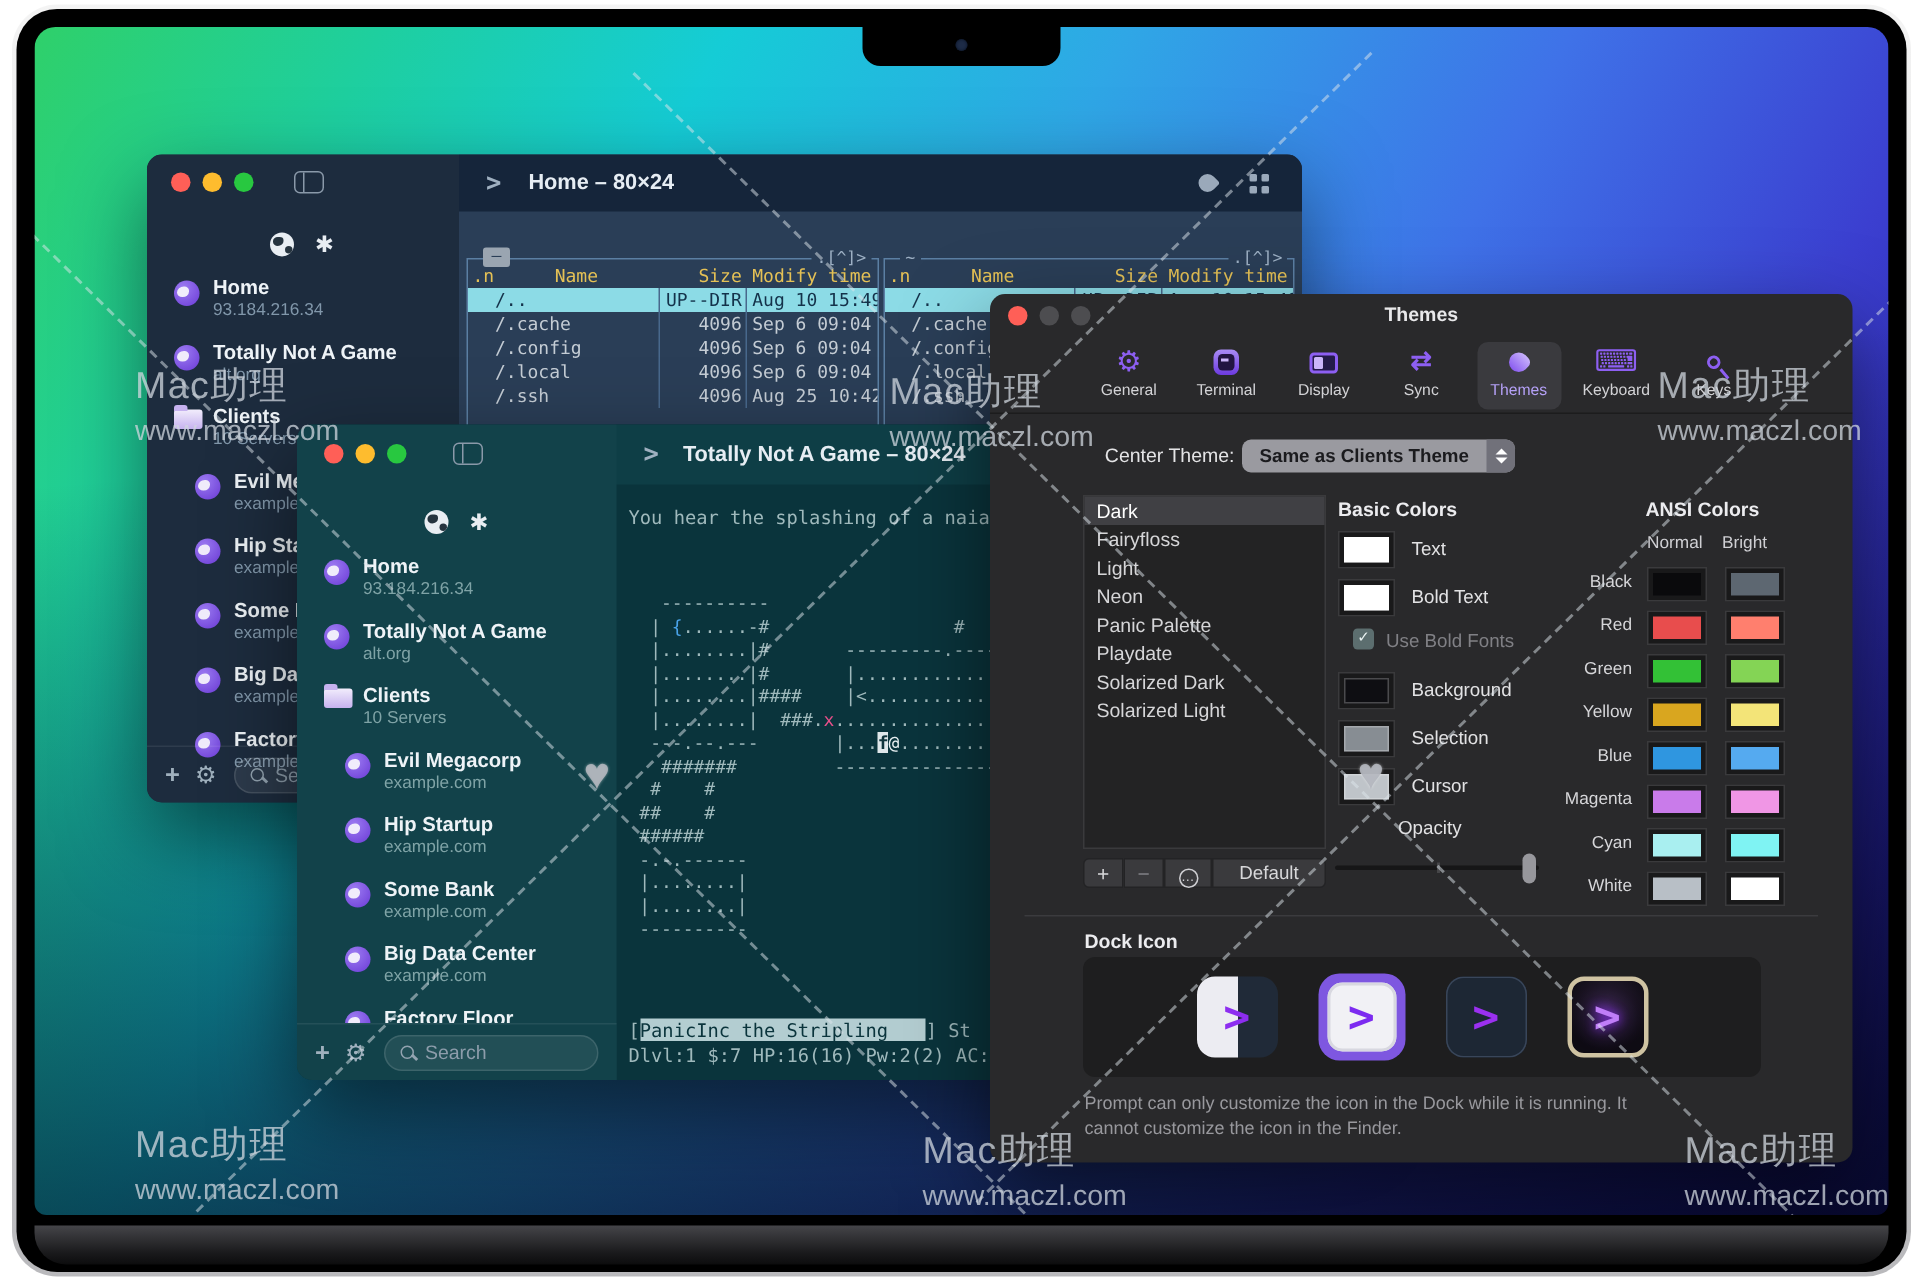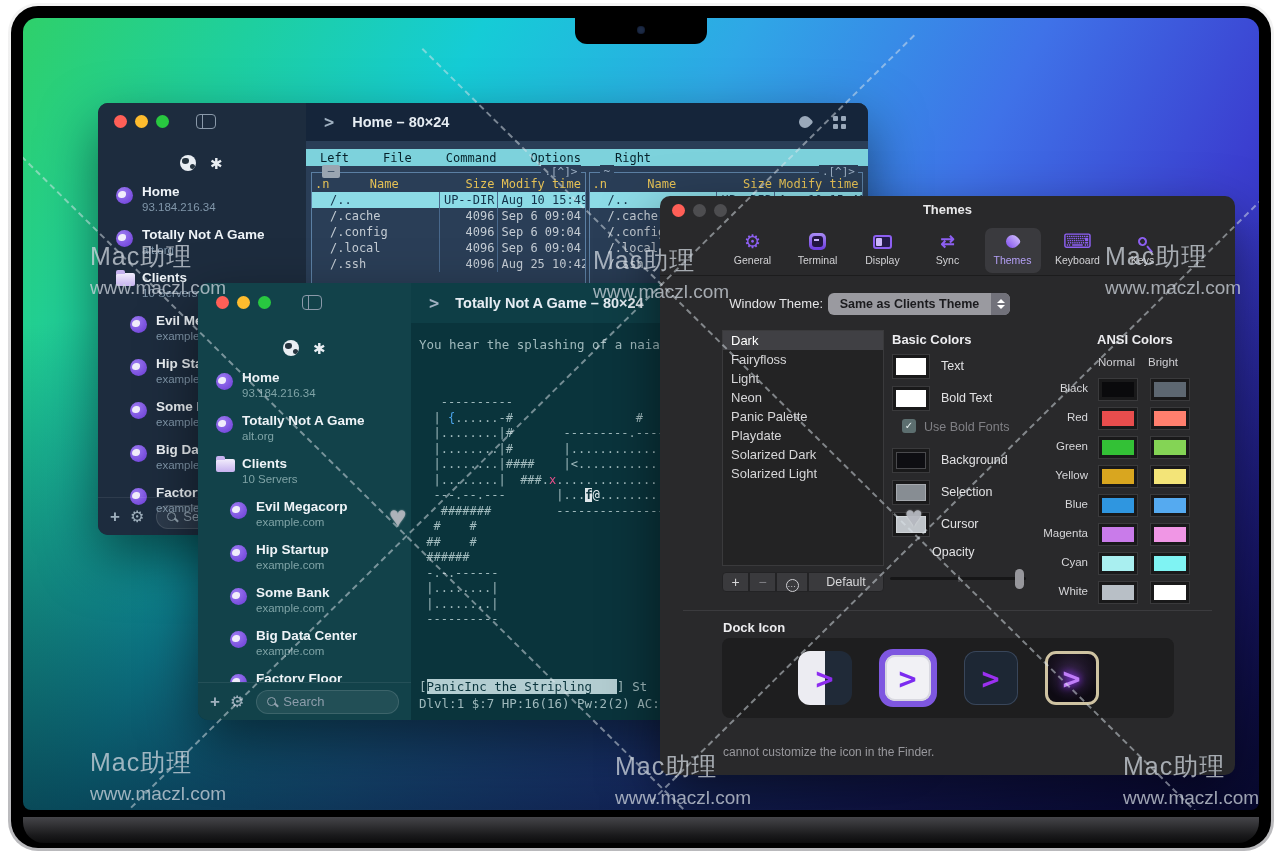--- a/index.html
+++ b/index.html
@@ -169,27 +169,20 @@
 
     <div class="win" id="win1" style="z-index:1;">
       <div class="term">
         <div class="tbar">
           <span class="prompt-glyph" style="margin-left:18px;">&gt;</span>
           <span class="ttl" style="margin-left:18px;">Home – 80×24</span>
           <span style="flex:1"></span>
           <span class="drop-ic" style="margin-right:22px;"></span>
           <span class="panes-ic" style="margin-right:22px;"></span>
         </div>
-        <div class="mc-menu" id="mc-menu">
-              <span>Left</span>
-              <span>File</span>
-              <span>Command</span>
-              <span>Options</span>
-              <span>Right</span>
-            </div>
         <div class="mc-panels">
           <div class="mc-panel">
             <span class="mc-minibox">–</span>
             <span class="mc-corner">.[^]&gt;</span>
             <div class="mc-hdr">
               <span class="c-n">.n</span>
               <span class="c-name">Name</span>
               <span class="c-size">Size</span>
               <span class="c-time">Modify time</span>
             </div>
@@ -504,21 +497,21 @@
             </div>
             <div class="tab">
               <div class="tico">
                 <span class="i-key"></span>
               </div>
               <div class="lbl">Keys</div>
             </div>
           </div>
 
       <div class="row-theme">
-        <span class="lab">Window Theme:</span>
+        <span class="lab">Center Theme:</span>
         <div class="popup">
           <span class="val">Same as Clients Theme</span>
           <span class="cap">
                 <i class="up"></i>
                 <i class="dn"></i>
               </span>
         </div>
       </div>
 
       <div class="theme-list" id="theme-list">
@@ -633,21 +626,21 @@
       <div class="sec-h" style="left:63px; top:424px;">Dock Icon</div>
       <div class="dock-box">
         <div class="dicon d-split">&gt;</div>
         <div class="d-sel-wrap">
           <div class="dicon d-light">&gt;</div>
         </div>
         <div class="dicon d-dark">&gt;</div>
         <div class="dicon d-retro">&gt;</div>
       </div>
       <div class="dock-note">
-        <br><span>cannot customize the icon in the Finder.</span>
+        <span>Prompt can only customize the icon in the Dock while it is running. It</span><br><span>cannot customize the icon in the Finder.</span>
       </div>
     </div>
 
     <div class="notch">
       <span class="camera"></span>
     </div>
 
     <div class="wm" style="left:67px; top:222px;">
           <div class="l1">Mac助理</div>
           <div class="l2">www.maczl.com</div>

